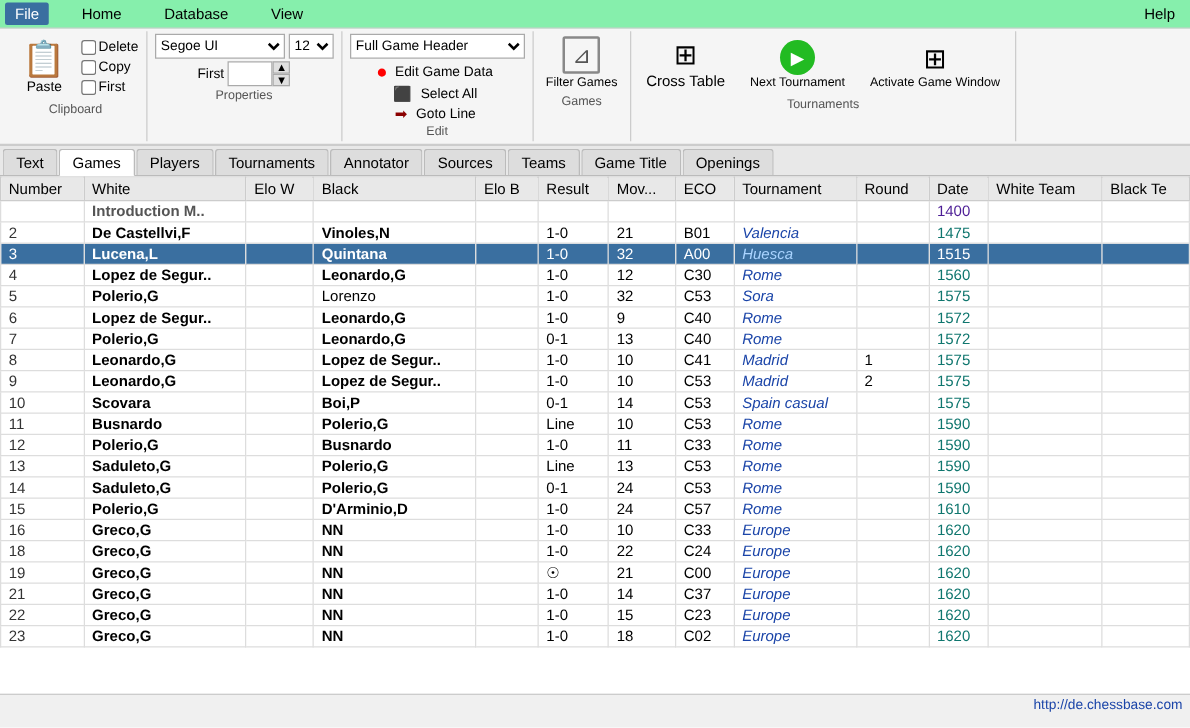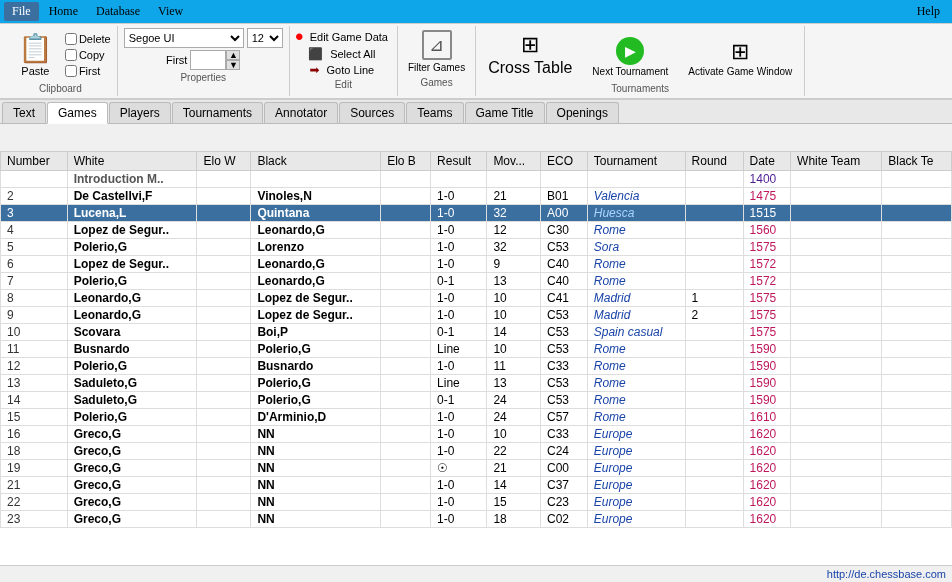--- a/index.html
+++ b/index.html
@@ -1,19 +1,19 @@
 <!DOCTYPE html>
 <html><head>
   <meta charset="utf-8">
   <style>
     * { margin: 0; padding: 0; box-sizing: border-box; }
     body { font-family: 'Segoe UI', Tahoma, Geneva, Verdana, sans-serif; font-size: 12px; background: #f0f0f0; overflow: hidden; }
 
     
-    .menu-bar { display: flex; background: #0ea5e9; border-bottom: 1px solid #ccc; padding: 2px 4px; gap: 2px; font-family: Liberation Serif, serif; }
+    .menu-bar { display: flex; background: #86efac; border-bottom: 1px solid #ccc; padding: 2px 4px; gap: 18px; }
     .menu-item { padding: 2px 8px; cursor: pointer; font-size: 12px; }
     .menu-item.active { background: #3a6fa0; color: white; border-radius: 2px; }
     .menu-help { margin-left: auto; }
 
     
     .ribbon { background: #f5f5f5; border-bottom: 2px solid #ccc; display: flex; align-items: stretch; padding: 2px 4px; gap: 0; }
     .ribbon-group { display: flex; flex-direction: column; align-items: center; border-right: 1px solid #ccc; padding: 2px 6px; min-width: fit-content; }
     .ribbon-group-label { font-size: 10px; color: #555; margin-top: 2px; text-align: center; }
     .ribbon-row { display: flex; align-items: center; gap: 4px; }
     .ribbon-btn { background: none; border: none; cursor: pointer; padding: 2px 4px; font-size: 11px; display: flex; flex-direction: column; align-items: center; gap: 1px; border-radius: 2px; }
@@ -34,33 +34,33 @@
     .cross-table-icon { font-size: 22px; }
     .next-tourn-icon { width: 28px; height: 28px; background: #22bb22; border-radius: 50%; display: flex; align-items: center; justify-content: center; color: white; font-size: 14px; }
     .activate-icon { font-size: 22px; }
 
     
     .tabs-bar { display: flex; background: #e8e8e8; border-bottom: 1px solid #bbb; padding: 2px 2px 0 2px; gap: 1px; }
     .tab { padding: 3px 10px; border: 1px solid #bbb; border-bottom: none; background: #ddd; cursor: pointer; font-size: 12px; border-radius: 3px 3px 0 0; }
     .tab.active { background: white; font-weight: normal; border-bottom: 1px solid white; margin-bottom: -1px; z-index: 1; }
 
     
-    .table-container { overflow: auto; height: calc(100vh - 168px); background: white; margin-top: 27px; }
+    .table-container { overflow: auto; height: calc(100vh - 168px); background: white; }
     table { border-collapse: collapse; width: 100%; min-width: 900px; font-size: 12px; }
     thead th { background: #e8e8e8; border: 1px solid #ccc; padding: 2px 6px; text-align: left; font-weight: normal; white-space: nowrap; position: sticky; top: 0; z-index: 2; }
     tbody td { border: 1px solid #ddd; padding: 1px 6px; white-space: nowrap; }
     tbody tr.selected { background: #3a6fa0; color: white; }
     tbody tr.selected td { color: white; }
     tbody tr.selected td.tournament-cell { color: #aad4ff; font-style: italic; }
     td.tournament-cell { font-style: italic; color: #1a44a8; }
     td.number-cell { color: #333; }
     td.result-cell { }
     tr.text-row td { color: #4c1d95; font-style: normal; }
     tr.text-row td.white-cell { font-weight: bold; }
-    .date-cell { color: #be185d; }
+    .date-cell { color: #0f766e; }
 
     
     .status-bar { background: #f0f0f0; border-top: 1px solid #ccc; padding: 2px 6px; font-size: 11px; display: flex; justify-content: flex-end; align-items: center; }
     .status-bar a { color: #1a44a8; text-decoration: none; }
 
     
     .table-container::-webkit-scrollbar { width: 14px; height: 14px; }
     .table-container::-webkit-scrollbar-track { background: #f0f0f0; }
     .table-container::-webkit-scrollbar-thumb { background: #aaa; border: 1px solid #999; }
   </style>
@@ -96,41 +96,46 @@
           <input type="checkbox" style="">
           <span>First</span>
         </label>
       </div>
     </div>
     <span class="ribbon-group-label">Clipboard</span>
   </div>
 
   <div class="ribbon-group">
     <div class="ribbon-row" style="gap:3px;margin-bottom:2px;">
-      <select class="ribbon-select" style="width:120px;">
+      <select class="ribbon-select" style="width:104px;">
         <option>Segoe UI</option>
       </select>
       <select class="ribbon-select" style="width:36px;">
         <option>12</option>
       </select>
     </div>
     <div class="ribbon-row" style="gap:3px;">
       <span style="font-size:11px;">First</span>
       <div class="spinner-wrap">
         <input class="ribbon-input" style="width: 36px;" type="text">
         <div style="display:flex;flex-direction:column;">
           <button class="spinner-btn">▲</button>
           <button class="spinner-btn">▼</button>
         </div>
       </div>
     </div>
     <span class="ribbon-group-label">Properties</span>
   </div>
 
   <div class="ribbon-group">
+    <div class="ribbon-row" style="margin-bottom:2px;">
+      <select class="ribbon-select" style="width:140px;">
+        <option>Full Game Header</option>
+      </select>
+    </div>
     <div class="ribbon-row" style="margin-bottom:2px;gap:4px;">
       <span style="color:red;font-size:14px;">⏺</span>
       <button class="ribbon-small-btn">Edit Game Data</button>
     </div>
     <div class="ribbon-row" style="margin-bottom:2px;gap:4px;">
       <span style="color:darkred;font-size:12px;">⬛</span>
       <button class="ribbon-small-btn">Select All</button>
     </div>
     <div class="ribbon-row" style="gap:4px;">
       <span style="color:darkred;font-size:12px;">➡</span>
@@ -147,21 +152,21 @@
       <span style="font-size:10px;text-align:center;margin-top:2px;">Filter Games</span>
     </button>
     <span class="ribbon-group-label">Games</span>
   </div>
 
   <div class="ribbon-group">
     <div class="ribbon-row" style="gap:8px;align-items:flex-end;">
 
       <button class="ribbon-btn ribbon-btn-large" style="align-items:center;">
         <span class="cross-table-icon" style="font-size:22px;">⊞</span>
-        <span style="font-size:16px;text-align:center;">Cross Table</span>
+        <span style="font-size:12px;text-align:center;">Cross Table</span>
       </button>
 
       <button class="ribbon-btn ribbon-btn-large" style="align-items:center;">
         <div class="next-tourn-icon">▶</div>
         <span style="font-size:10px;text-align:center;">Next Tournament</span>
       </button>
 
       <button class="ribbon-btn ribbon-btn-large" style="align-items:center;">
         <span class="activate-icon" style="font-size:22px;">⊞</span>
         <span style="font-size:10px;text-align:center;">Activate Game Window</span>
@@ -261,21 +266,21 @@
           <td class="tournament-cell">Rome</td>
           <td></td>
           <td class="date-cell">1560</td>
           <td></td>
           <td></td>
         </tr>
         <tr>
           <td class="number-cell">5</td>
           <td style="font-weight: bold;">Polerio,G</td>
           <td></td>
-          <td style="font-weight: bold;">Lorenzo</td>
+          <td style="font-weight: normal;">Lorenzo</td>
           <td></td>
           <td class="result-cell">1-0</td>
           <td>32</td>
           <td>C53</td>
           <td class="tournament-cell">Sora</td>
           <td></td>
           <td class="date-cell">1575</td>
           <td></td>
           <td></td>
         </tr>

